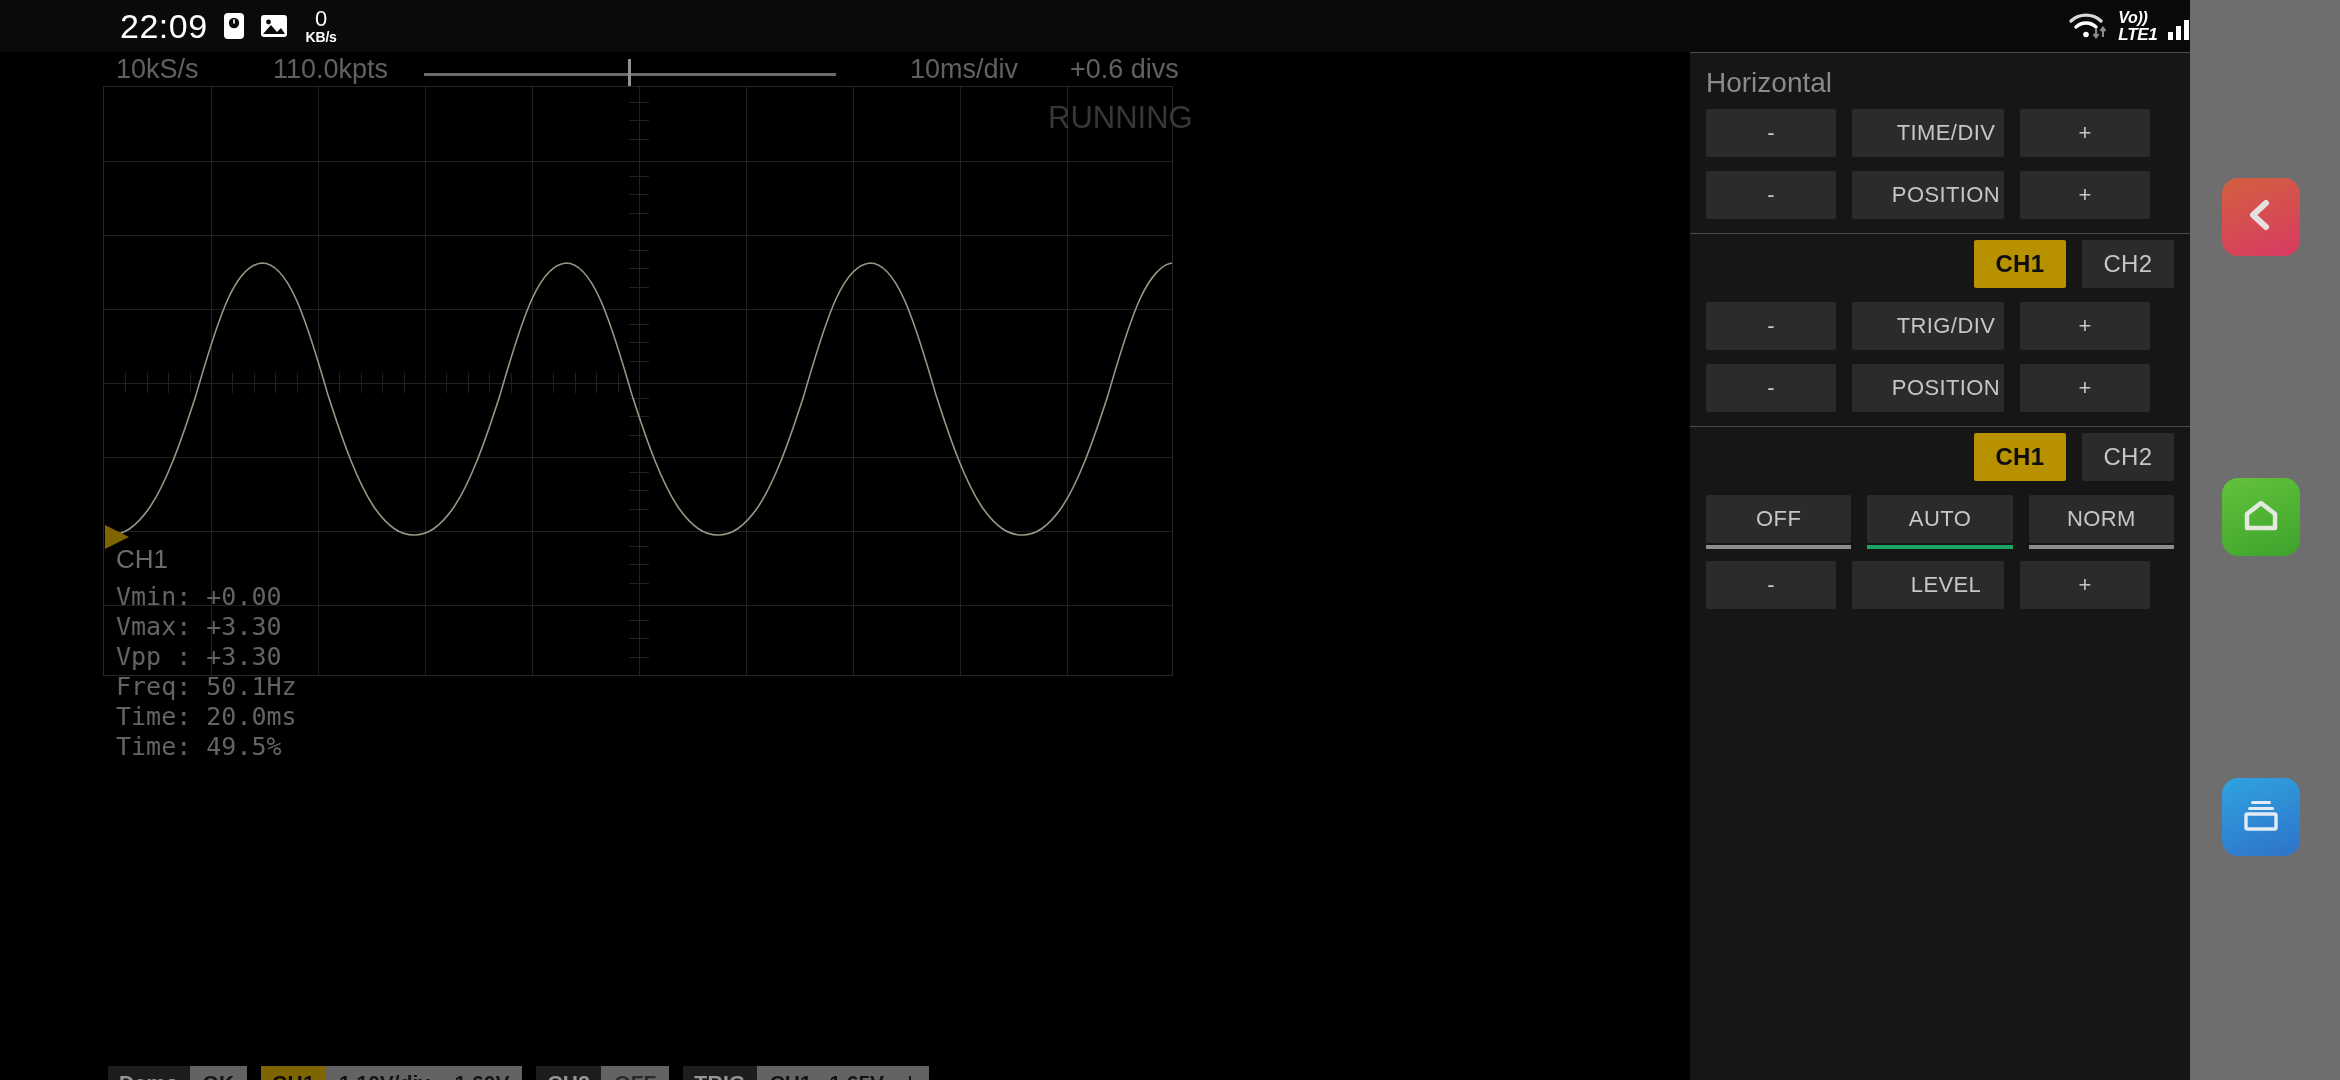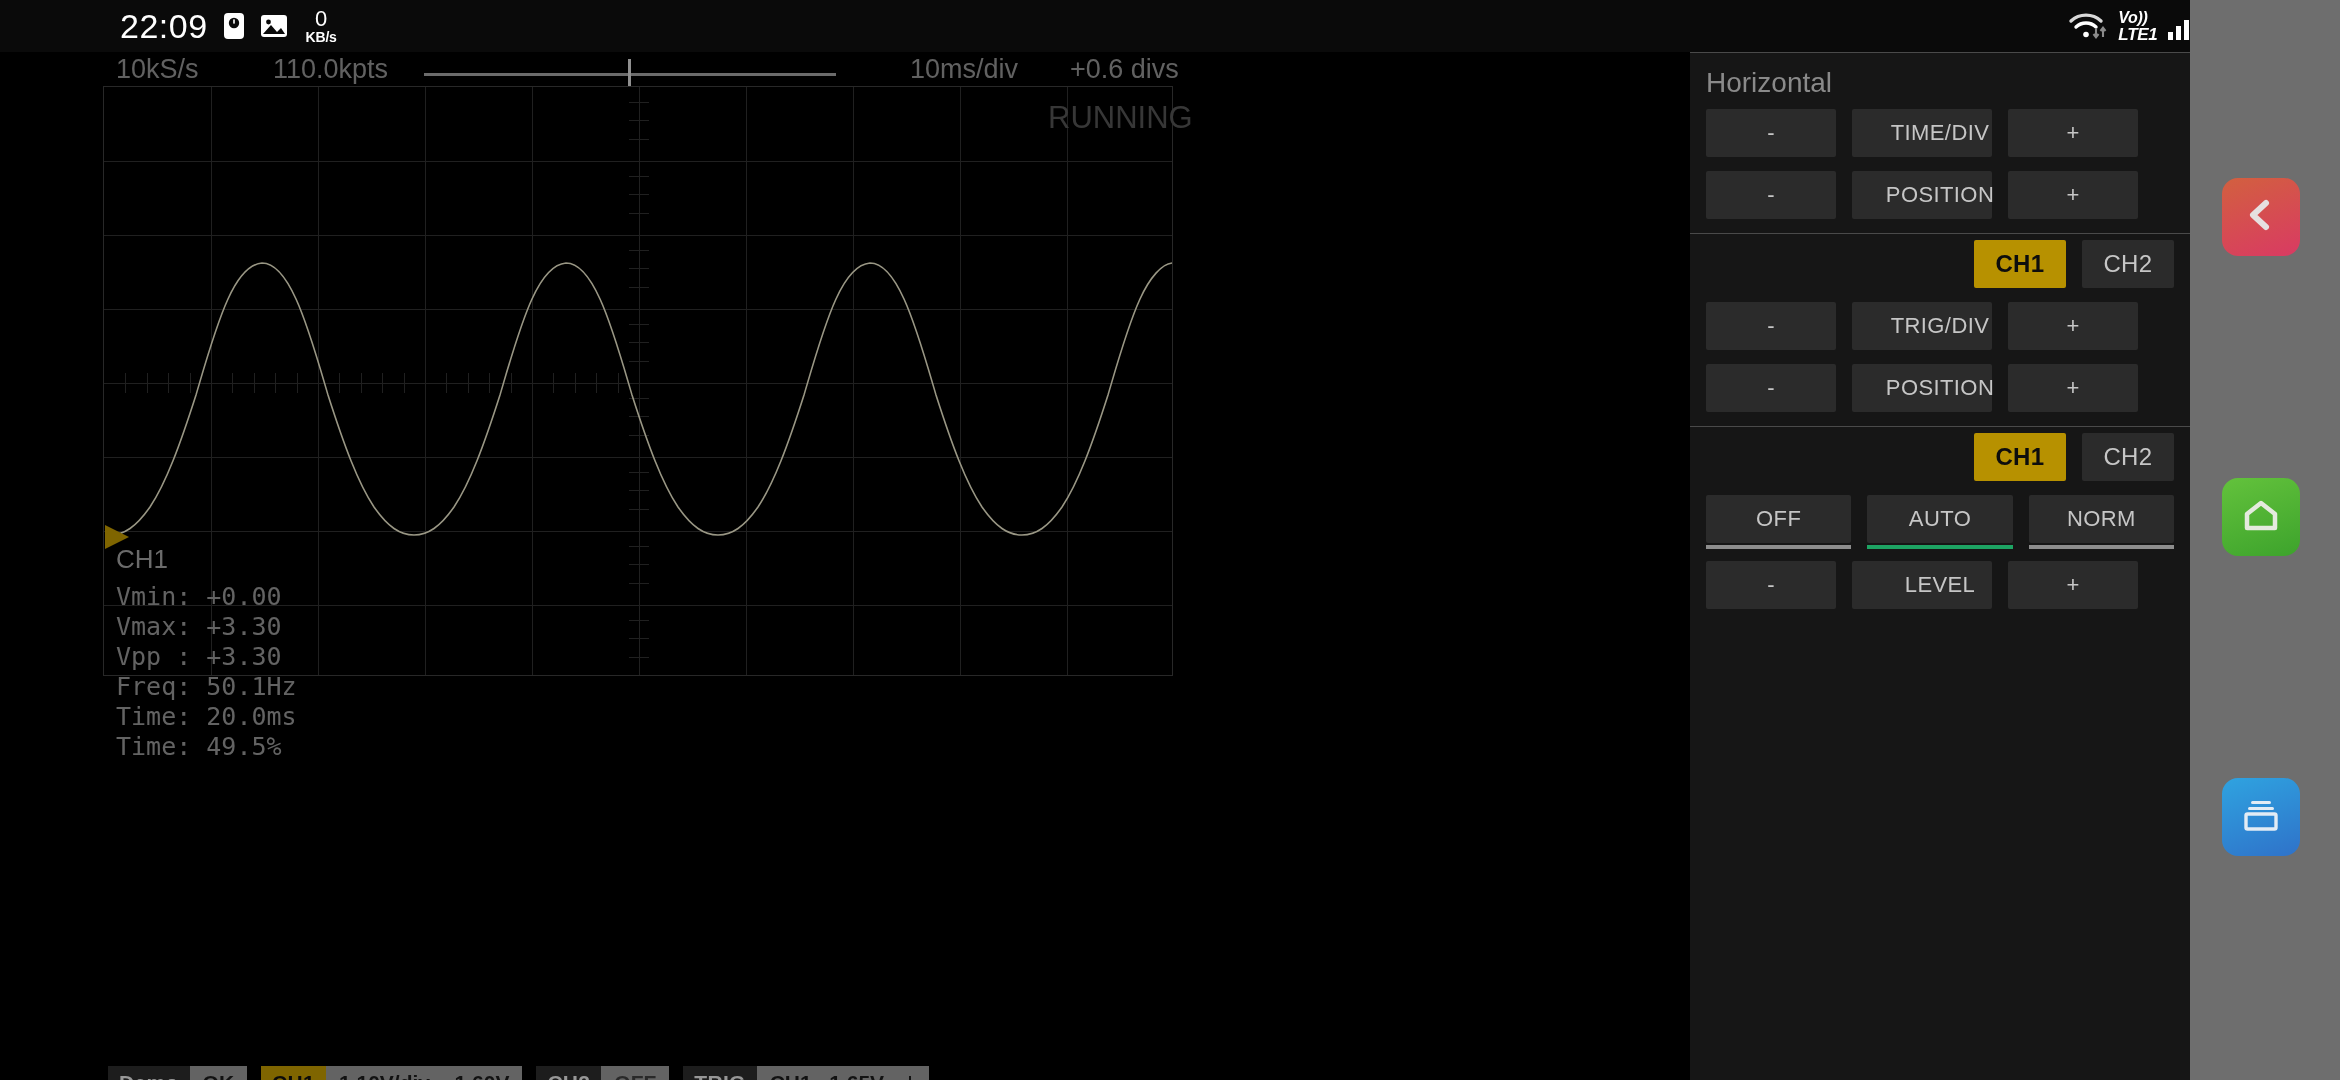--- a/index.html
+++ b/index.html
@@ -94,21 +94,21 @@
   }
   #stop-btn { width:148px; height:48px; position:relative; background:#2e2e2e; }
   #stop-btn .ul { position:absolute; left:0; right:0; bottom:-5px; height:4px; background:#1da463; }
   #menu-btn { width:148px; height:48px; background:#21006e; color:#cfc9e6; }
 
   .sec-title { color:#8a8a8a; font-size:28px; padding:14px 0 10px 16px; }
 
   .btnrow { display:flex; gap:16px; padding:0 16px 14px 16px; }
   .btnrow .btn { height:48px; }
   .b-minus { width:130px; }
-  .b-mid   { width:140px;padding-left:36px; }
+  .b-mid   { width:152px;padding-left:36px; }
   .b-plus  { width:130px; }
 
   .chrow { display:flex; gap:16px; padding:6px 16px 14px 16px; justify-content:flex-end; }
   .ch-btn { width:92px; height:48px; font-size:24px; }
   .ch-btn.active { background:#b79100; color:#0d0d0d; font-weight:600; }
 
   .moderow { display:flex; gap:16px; padding:0 16px 18px 16px; justify-content:flex-end; }
   .mode-btn { position:relative; width:152px; height:48px; }
   .mode-btn .ul { position:absolute; left:0; right:0; bottom:-6px; height:4px; background:#8d8d8d; }
   .mode-btn.active .ul { background:#1da463; }

